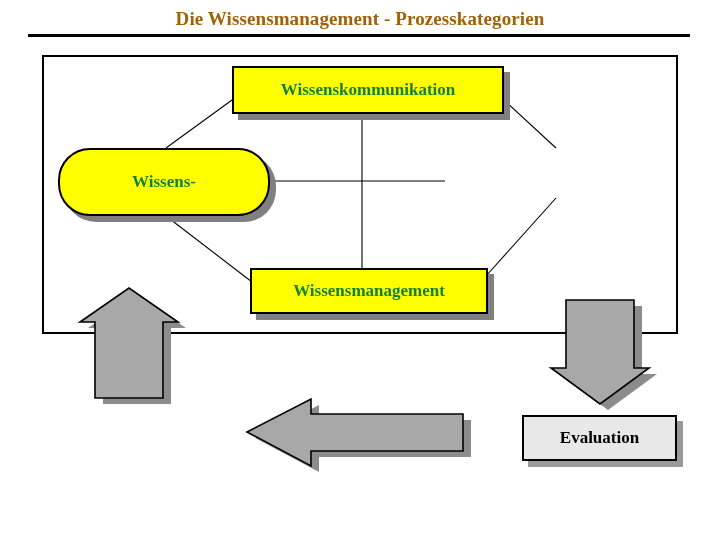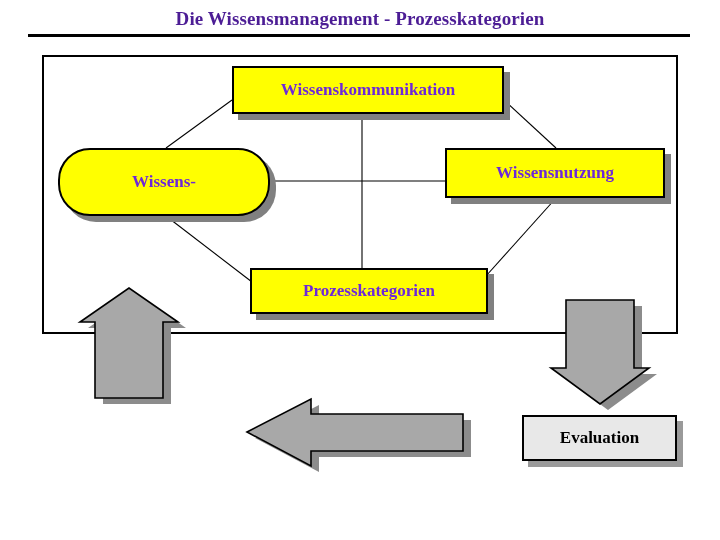--- a/index.html
+++ b/index.html
@@ -18,21 +18,21 @@
 
   
   #title {
     position: absolute;
     left: 0;
     top: 8px;
     width: 720px;
     text-align: center;
     font-size: 19px;
     font-weight: bold;
-    color: #4c1d95;
+    color: #a16207;
     letter-spacing: 0.1px;
     white-space: nowrap;
   }
   #title-rule {
     position: absolute;
     left: 28px;
     top: 34px;
     width: 662px;
     height: 3px;
     background: #000000;
@@ -65,21 +65,21 @@
     background: #ffff00;
     border: 2px solid #000000;
     box-sizing: border-box;
     box-shadow: 6px 6px 0 0 #808080;
     display: flex;
     align-items: center;
     justify-content: center;
     text-align: center;
     font-size: 17px;
     font-weight: bold;
-    color: #6d28d9;
+    color: #15803d;
     line-height: 1.18;
   }
   #box-kommunikation { left: 232px; top: 66px;  width: 272px; height: 48px; }
   #box-repraesent    { left: 58px;  top: 148px; width: 212px; height: 68px; border-radius: 32px; }
   #box-nutzung       { left: 445px; top: 148px; width: 220px; height: 50px; }
   #box-generierung   { left: 250px; top: 268px; width: 238px; height: 46px; }
 
   
   .gbox {
     position: absolute;
@@ -149,26 +149,23 @@
   <div class="ybox" id="box-kommunikation">
     <span>Wissenskommunikation</span>
   </div>
 
   <div class="ybox" id="box-repraesent">
     <span>
       <span>Wissens-</span><br>
     </span>
   </div>
 
-  <div class="ybox" id="box-nutzung">
-    <span>Wissensnutzung</span>
-  </div>
 
   <div class="ybox" id="box-generierung">
-    <span>Prozesskategorien</span>
+    <span>Wissensmanagement</span>
   </div>
 
   <svg id="arrows" viewBox="0 0 720 540" xmlns="http://www.w3.org/2000/svg">
 
     <polygon points="95,398 95,322 80,322 129,288 178,322 163,322 163,398" fill="#8c8c8c" stroke="none" transform="translate(8,6)"></polygon>
     <polygon points="95,398 95,322 80,322 129,288 178,322 163,322 163,398" fill="#a8a8a8" stroke="#000000" stroke-width="1.6"></polygon>
 
     <polygon points="566,300 566,368 551,368 600,404 649,368 634,368 634,300" fill="#8c8c8c" stroke="none" transform="translate(8,6)"></polygon>
     <polygon points="566,300 566,368 551,368 600,404 649,368 634,368 634,300" fill="#a8a8a8" stroke="#000000" stroke-width="1.6"></polygon>
 

